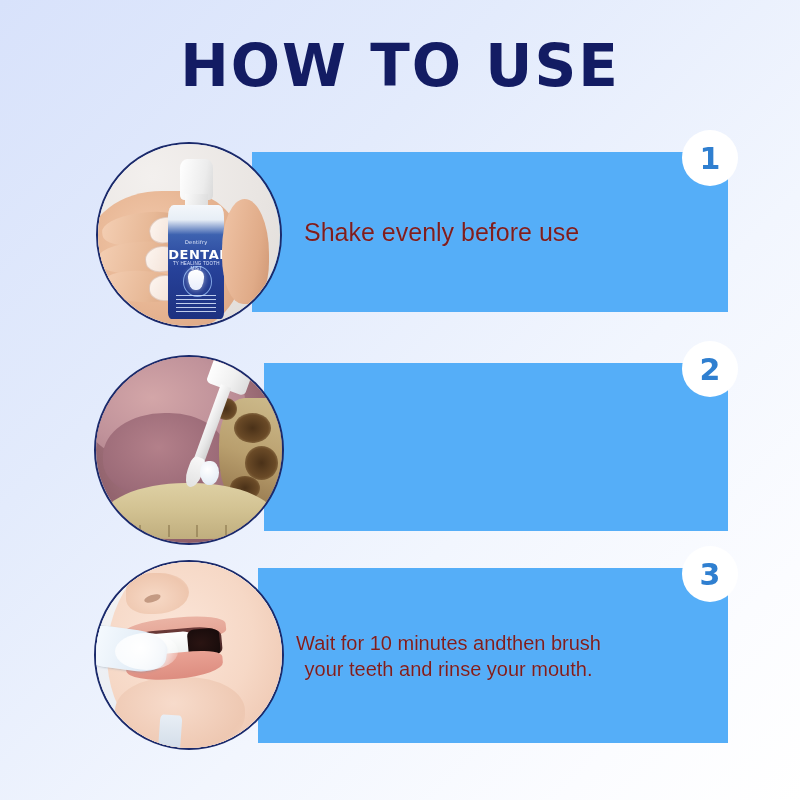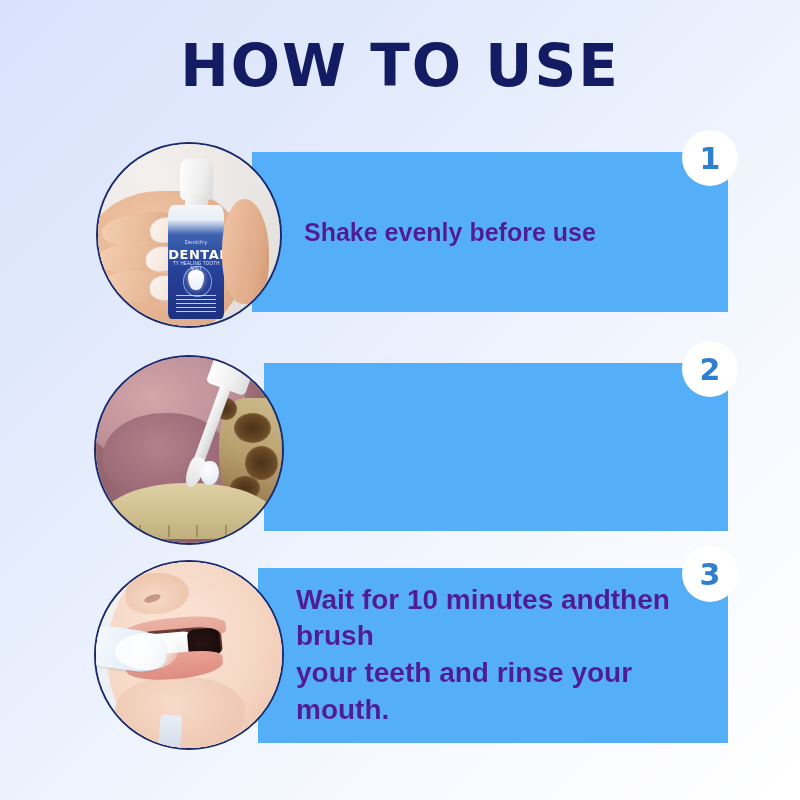--- a/index.html
+++ b/index.html
@@ -56,29 +56,30 @@
     background: #55aef8;
   }
   .step-2 .banner { left: 264px; width: 464px; height: 168px; top: 8px; }
   .step-3 .banner { left: 258px; width: 470px; height: 175px; top: 8px; }
 
   .banner-text {
     position: absolute;
     left: 52px;
     top: 50%;
     transform: translateY(-50%);
-    color: #4c1d95;
+    color: #7f1d1d;
     font-size: 25px;
-    font-weight: 700;
+    font-weight: 400;
     line-height: 1.32;
     white-space: pre-line;
     text-shadow: 0 0 1px rgba(255,255,255,0.25);
+    text-align: center;
   }
   .step-2 .banner-text { left: 38px; font-size: 26px; }
-  .step-3 .banner-text { left: 38px; font-size: 28px; }
+  .step-3 .banner-text { left: 38px; font-size: 20px; }
 
   
   .badge {
     position: absolute;
     width: 56px;
     height: 56px;
     border-radius: 50%;
     background: #ffffff;
     right: -10px;
     top: -22px;

